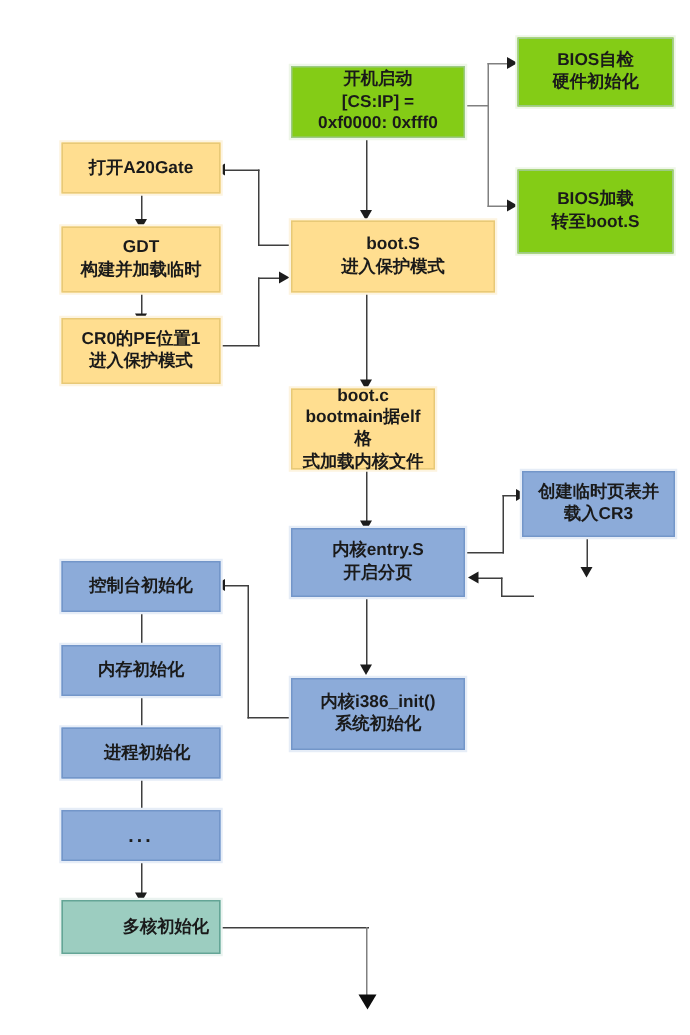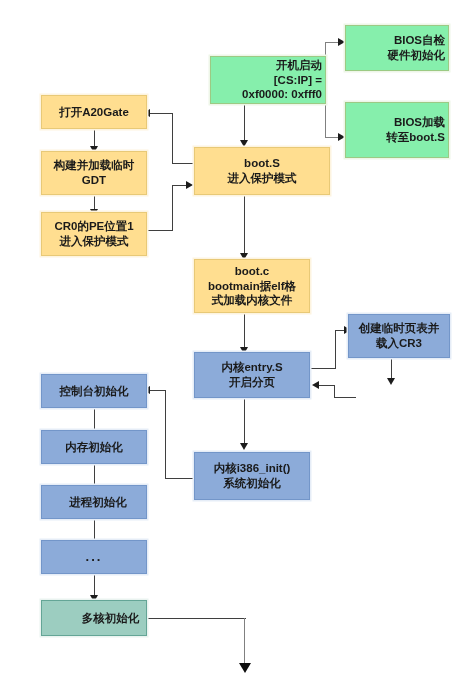--- a/index.html
+++ b/index.html
@@ -21,24 +21,23 @@
     font-weight: bold;
     color: #1a1a1a;
     line-height: 1.28;
     padding: 2px 3px;
     z-index: 3;
   }
   .node span { display: block; width: 100%; }
 
   
   .n-green {
-    background: #86efac;
+    background: #84cc16;
     border: 1.5px solid #9cca84;
     box-shadow: 0 0 0 1.5px #eef6e8;
-    text-align: right;
   }
   
   .n-yellow {
     background: #ffde90;
     border: 1.5px solid #e8c977;
     box-shadow: 0 0 0 1.5px #fdf4e0;
   }
   
   .n-blue {
     background: #8cabd9;
@@ -132,68 +131,68 @@
   <div class="conn v" style="left:94px; top:518px; height:25px;"></div>
   <div class="arrow down" style="left:90px; top:539px;"></div>
 
   <div class="conn v" style="left:94px; top:573px; height:26px;"></div>
   <div class="arrow down" style="left:90px; top:595px;"></div>
 
   <div class="conn h" style="left:148px; top:618px; width:98px;"></div>
   <div class="conn v gray" style="left:244px; top:618px; height:48px;"></div>
   <div class="arrow down-big" style="left:239px; top:663px;"></div>
 
-  <div class="node n-green" style="left:194px; top:56px; width:116px; height:48px;margin-left:16px;">
+  <div class="node n-green" style="left:194px; top:44px; width:116px; height:48px;">
     <span>
       <span>开机启动</span>
       <span>[CS:IP] =</span>
       <span>0xf0000: 0xfff0</span>
     </span>
   </div>
 
   <div class="node n-green" style="left:345px; top:25px; width:104px; height:46px;">
     <span>
       <span>BIOS自检</span>
       <span>硬件初始化</span>
     </span>
   </div>
 
-  <div class="node n-green" style="left:345px; top:102px; width:104px; height:56px;">
+  <div class="node n-green" style="left:345px; top:113px; width:104px; height:56px;">
     <span>
       <span>BIOS加载</span>
       <span>转至boot.S</span>
     </span>
   </div>
 
   <div class="node n-yellow" style="left:41px; top:95px; width:106px; height:34px;">
     <span>打开A20Gate</span>
   </div>
 
   <div class="node n-yellow" style="left:41px; top:151px; width:106px; height:44px;">
     <span>
+      <span>GDT</span>
       <span>构建并加载临时</span>
-      <span>GDT</span>
     </span>
   </div>
 
   <div class="node n-yellow" style="left:41px; top:212px; width:106px; height:44px;">
     <span>
       <span>CR0的PE位置1</span>
       <span>进入保护模式</span>
     </span>
   </div>
 
   <div class="node n-yellow" style="left:194px; top:147px; width:136px; height:48px;">
     <span>
       <span>boot.S</span>
       <span>进入保护模式</span>
     </span>
   </div>
 
-  <div class="node n-yellow" style="left:194px; top:259px; width:116px; height:54px;">
+  <div class="node n-yellow" style="left:194px; top:259px; width:96px; height:54px;">
     <span>
       <span>boot.c</span>
       <span>bootmain据elf格</span>
       <span>式加载内核文件</span>
     </span>
   </div>
 
   <div class="node n-blue" style="left:194px; top:352px; width:116px; height:46px;">
     <span>
       <span>内核entry.S</span>

